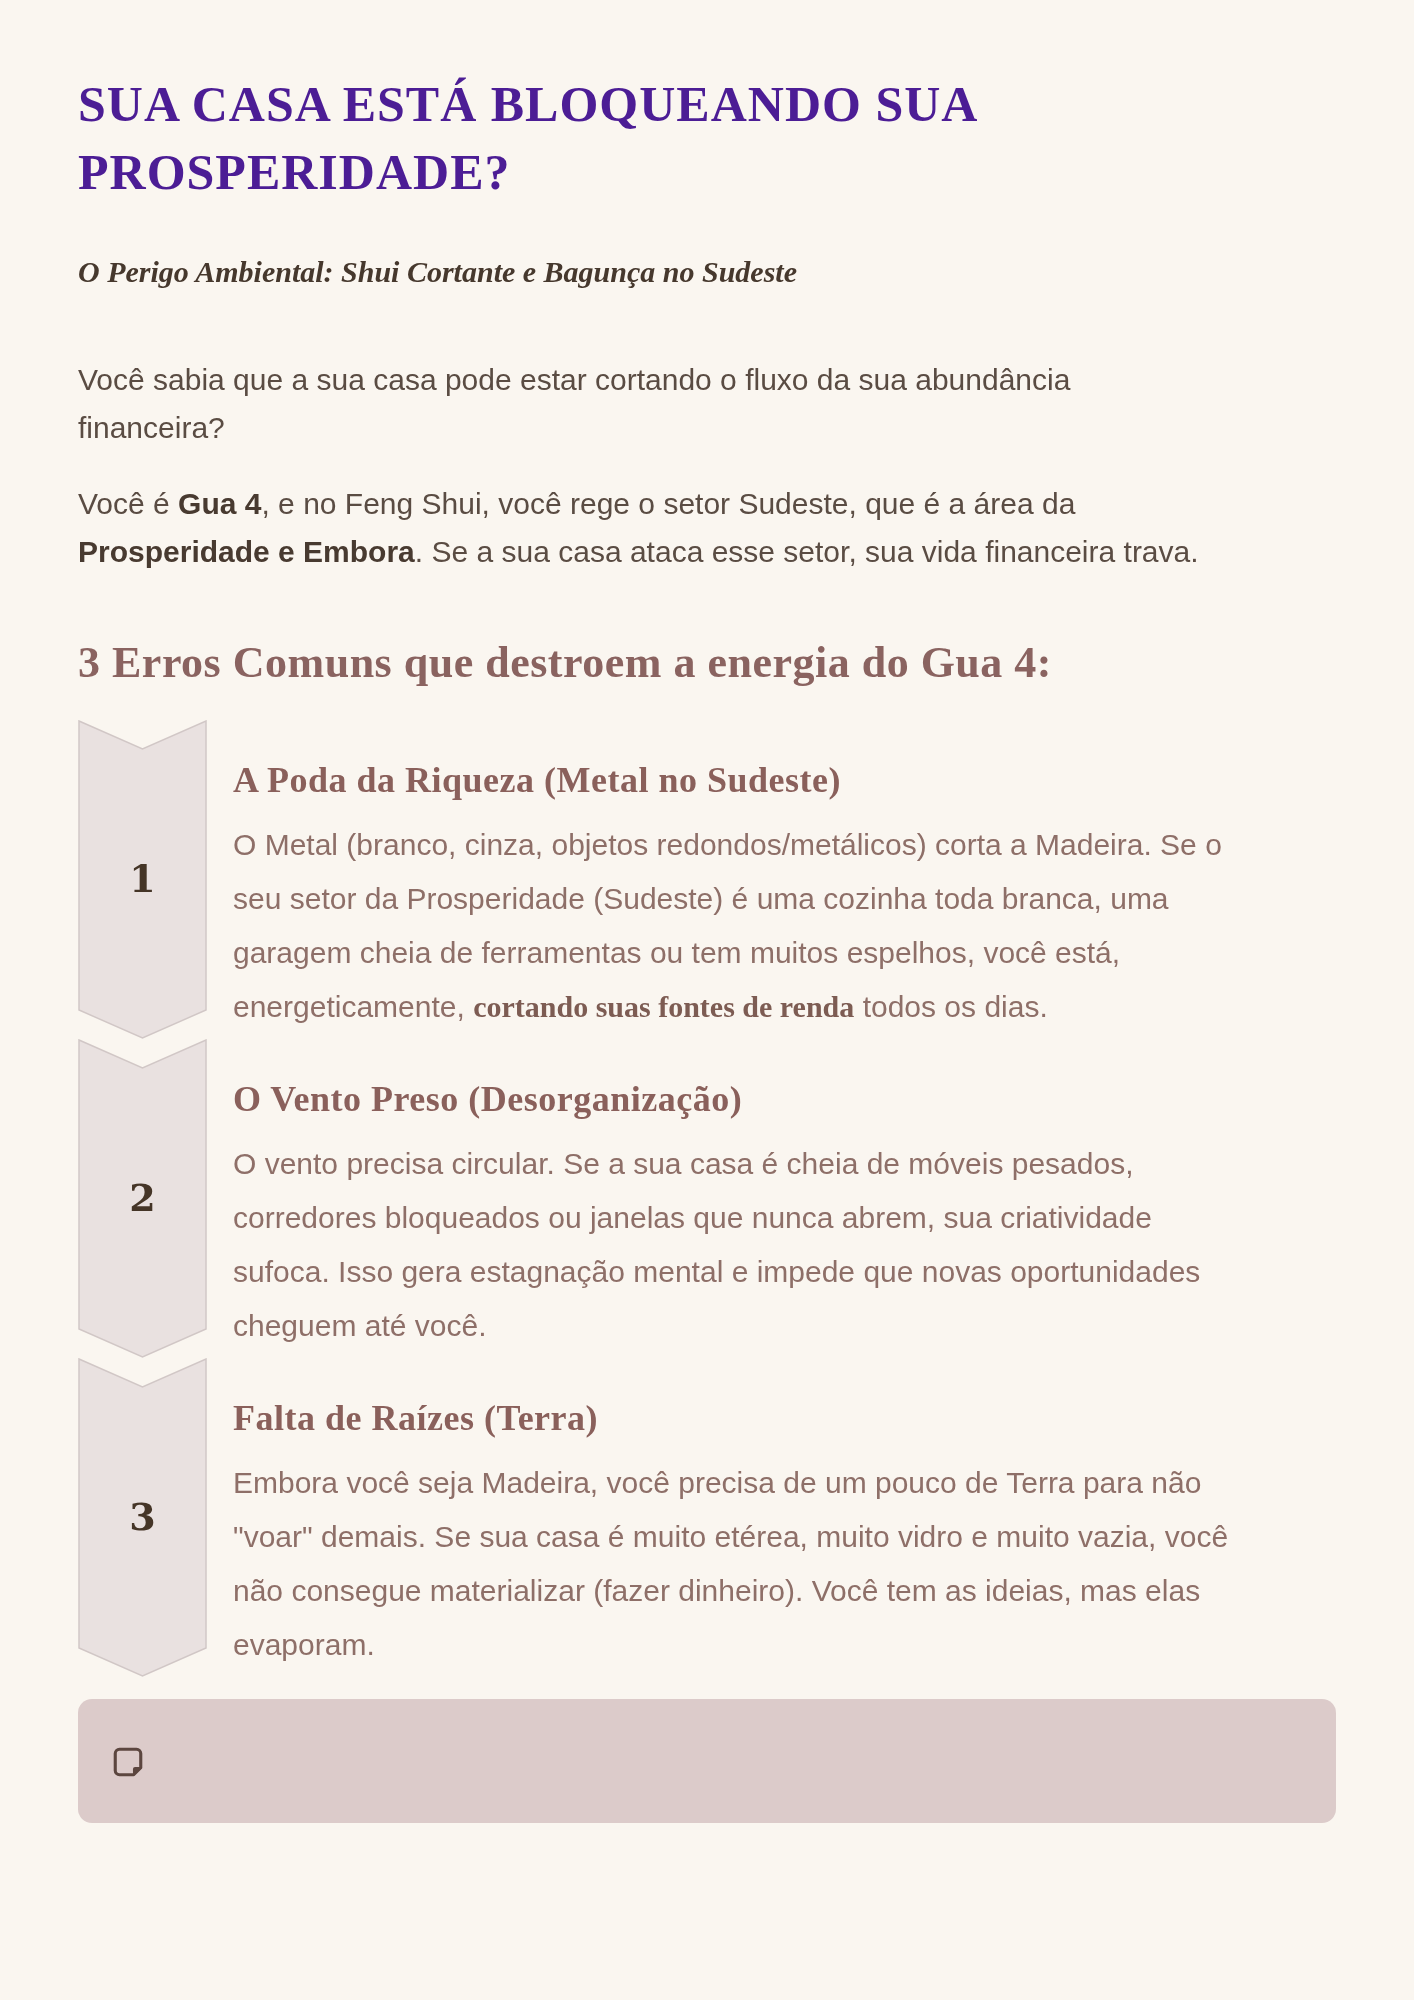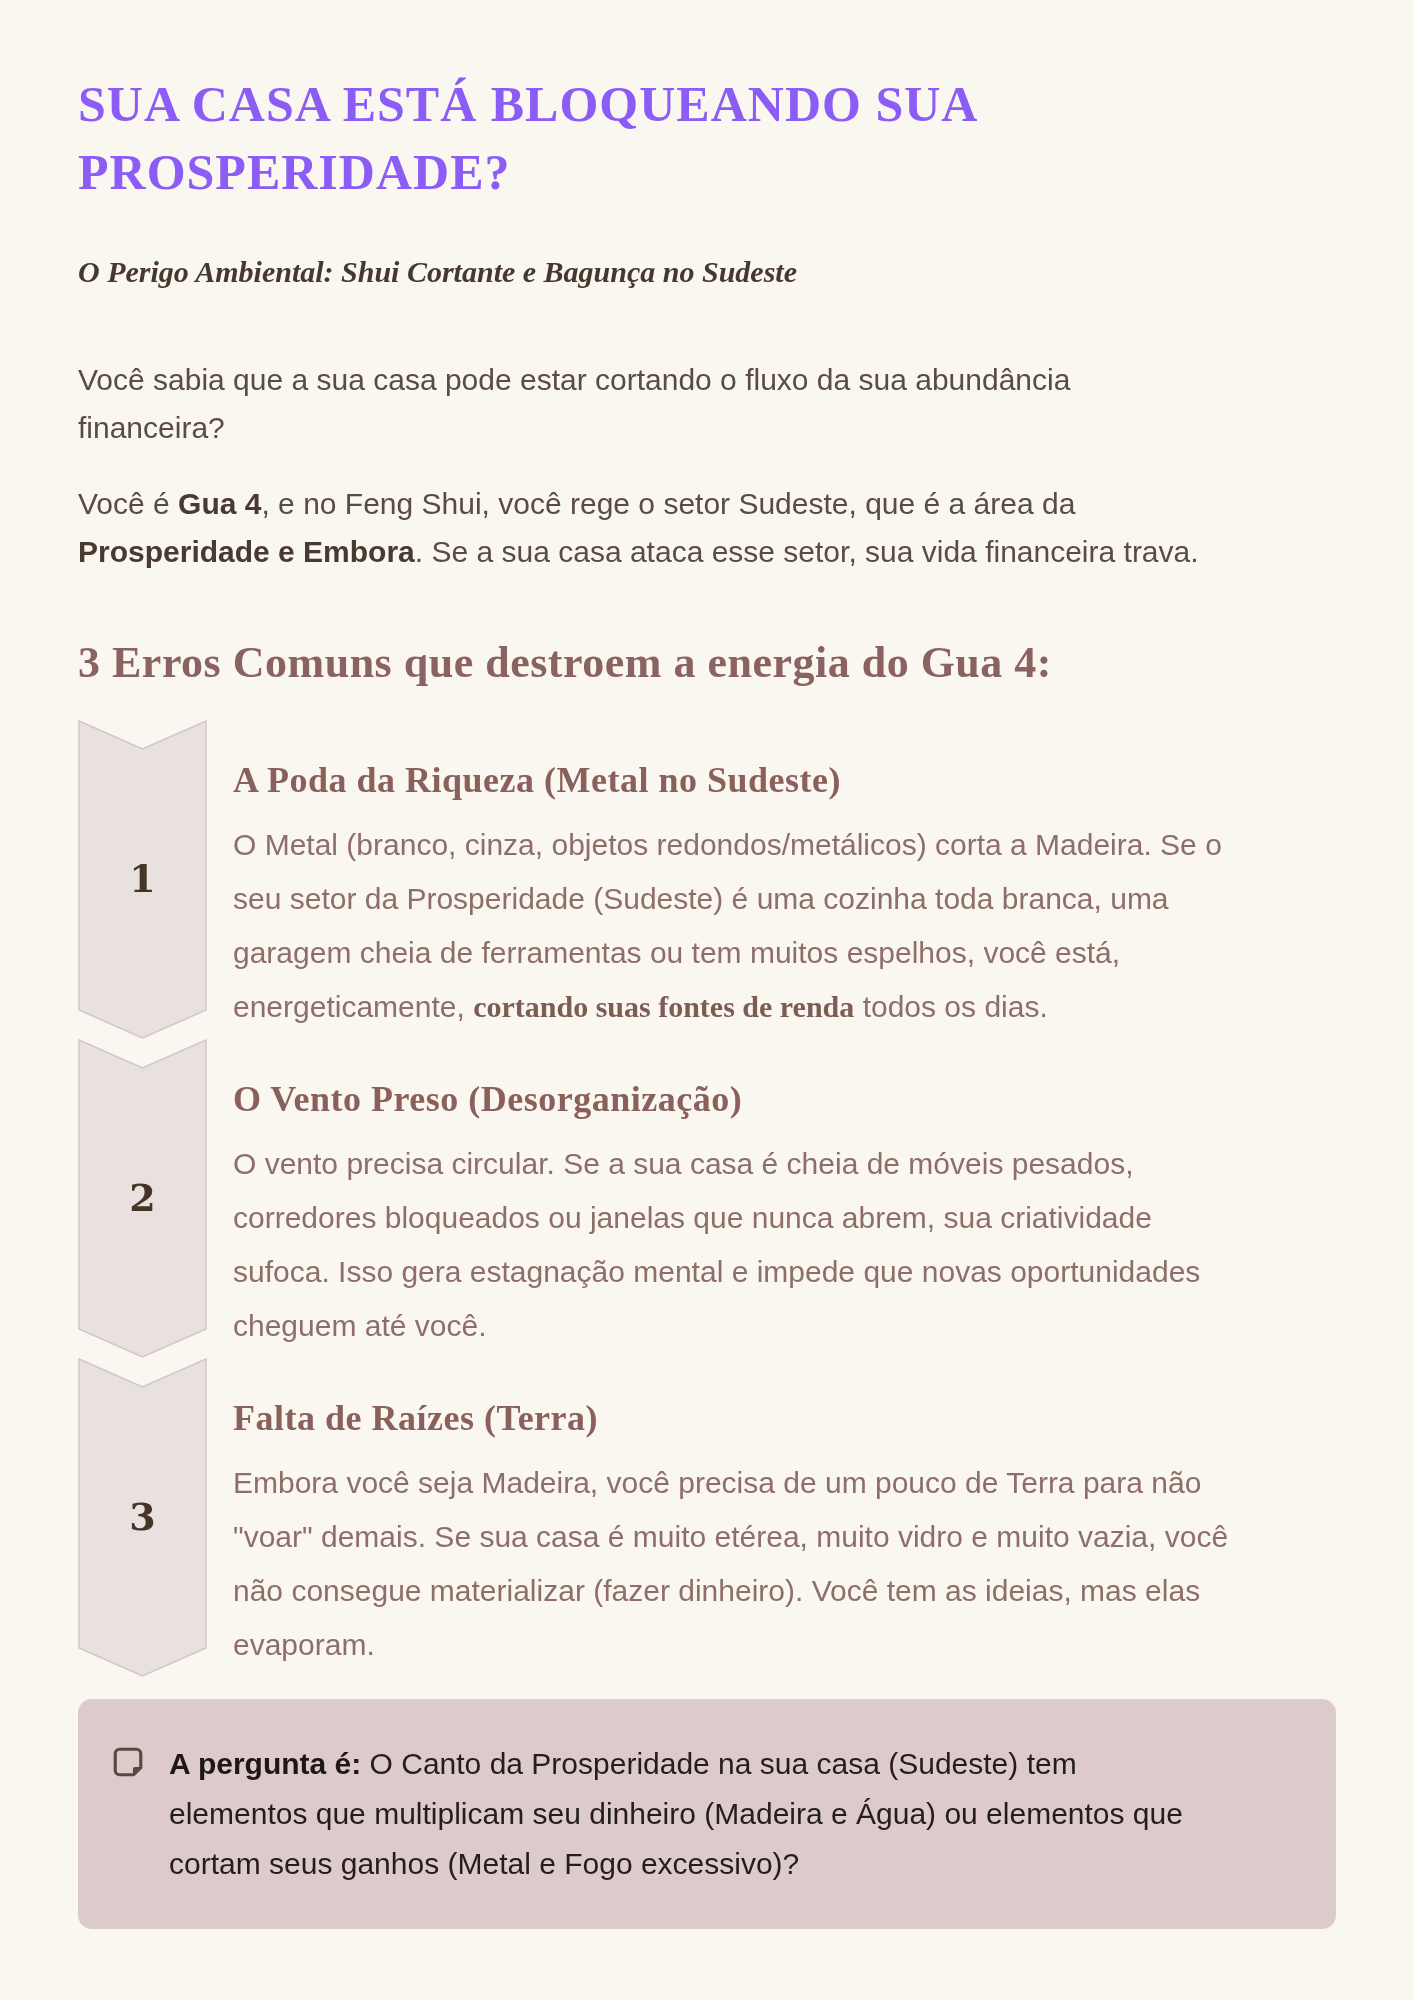--- a/index.html
+++ b/index.html
@@ -14,21 +14,21 @@
 
   .pre { white-space: pre-line; }
 
   h1.title {
     margin-top: 70px;
     font-family: "Liberation Serif", serif;
     font-weight: 700;
     font-size: 50px;
     line-height: 68px;
     letter-spacing: 1px;
-    color: #8b5cf6;
+    color: #4c1d95;
   }
   .subtitle {
     margin-top: 46px;
     font-family: "Liberation Serif", serif;
     font-style: italic;
     font-weight: 700;
     font-size: 30px;
     line-height: 40px;
     color: #46382d;
   }
@@ -175,18 +175,15 @@
 
   </div>
 
   <div class="callout">
     <span class="callout-icon">
       <svg width="34" height="34" viewBox="0 0 24 24" fill="none">
         <path d="M18 3H6a3 3 0 0 0-3 3v12a3 3 0 0 0 3 3h10l5-5V6a3 3 0 0 0-3-3z" stroke="#5c463f" stroke-width="2.2" stroke-linejoin="round" fill="none"></path>
         <path d="M16 21.2v-4.2a1 1 0 0 1 1-1h4.2z" fill="#5c463f" stroke="#5c463f" stroke-width="1" stroke-linejoin="round"></path>
       </svg>
     </span>
-    <div class="callout-text pre"><b>A pergunta é:</b><span> O Canto da Prosperidade na sua casa (Sudeste) tem
-elementos que multiplicam seu dinheiro (Madeira e Água) ou elementos que
-cortam seus ganhos (Metal e Fogo excessivo)?</span></div>
   </div>
 
 </div>
 
 </body></html>

